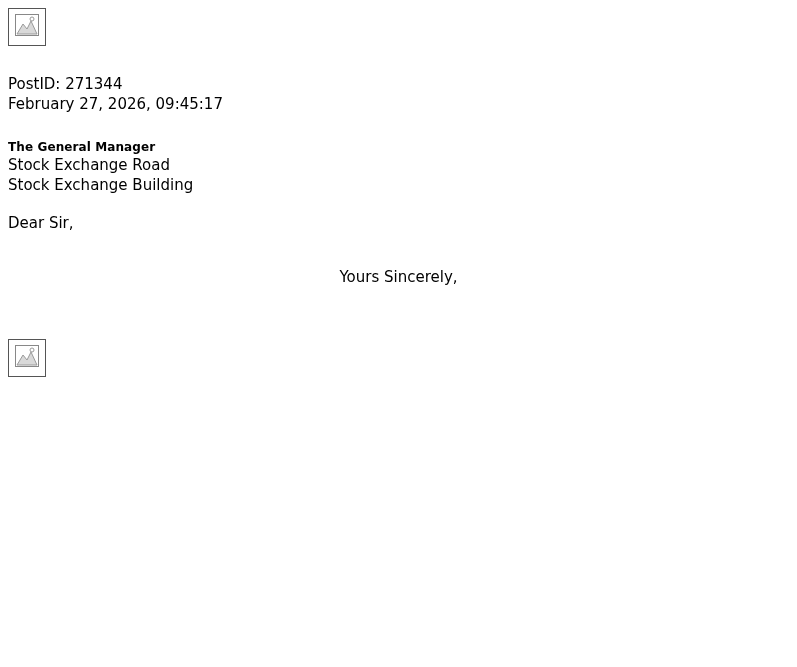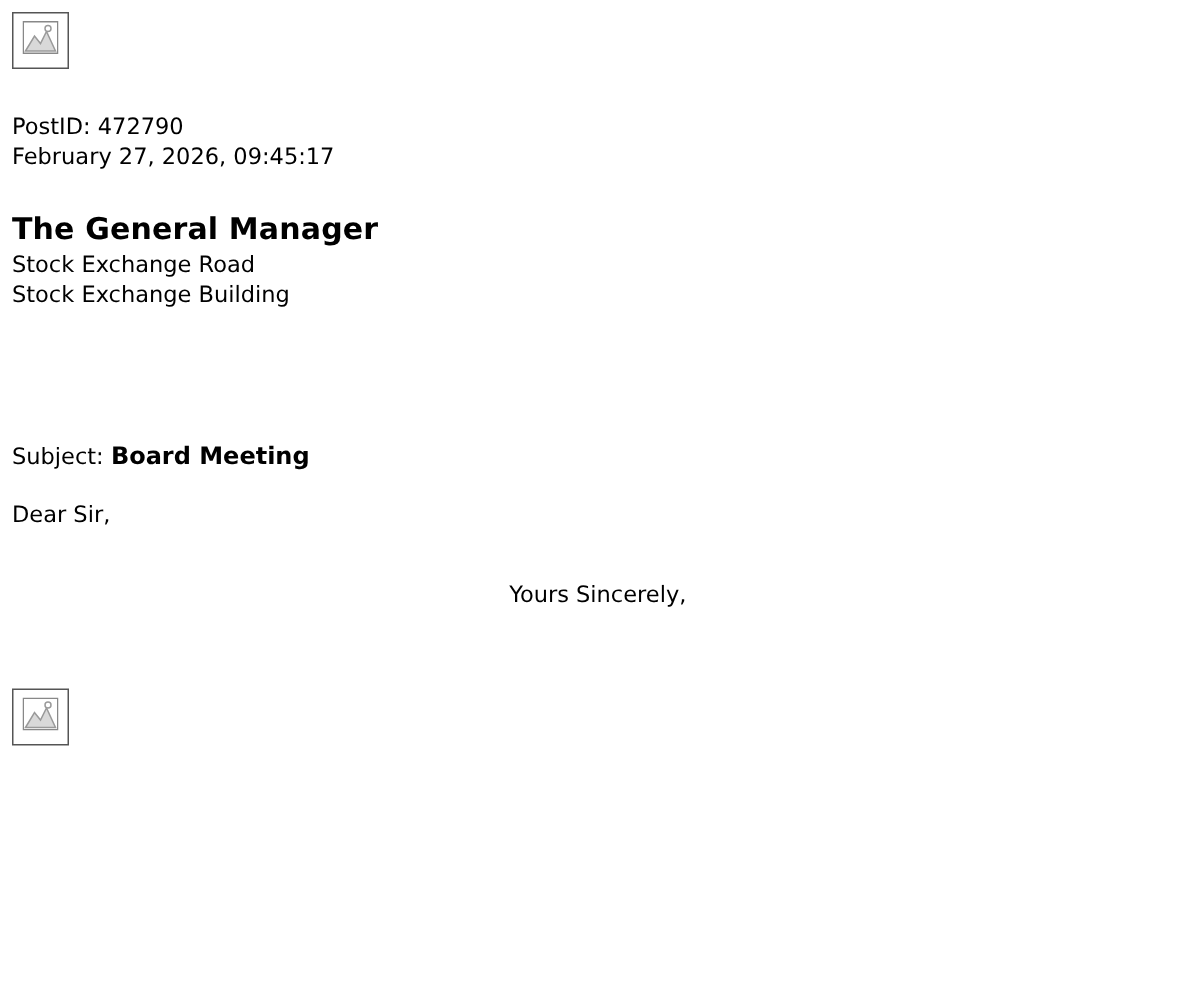--- a/index.html
+++ b/index.html
@@ -40,21 +40,21 @@
     font-size: 15px;
   }
   .meta div {
     line-height: 1.35;
   }
   .addressee {
     margin-top: 24px;
   }
   .addressee .bold {
     font-weight: bold;
-    font-size: 20px;
+    font-size: 12px;
     letter-spacing: 0.1px;
   }
   .addressee div {
     line-height: 1.35;
   }
   .subject {
     margin-top: 88px;
     font-size: 15px;
   }
   .subject .label {
@@ -87,34 +87,30 @@
 
   <div class="img-placeholder">
     <svg width="24" height="22" viewBox="0 0 24 22" aria-hidden="true">
       <rect x="0.5" y="0.5" width="23" height="21" fill="#ffffff" stroke="#888888"></rect>
       <polygon points="2,20 8,10 12,15 16,7 22,20" fill="#d9d9d9" stroke="#9a9a9a" stroke-width="1"></polygon>
       <circle cx="17" cy="5" r="2" fill="#ffffff" stroke="#9a9a9a" stroke-width="1"></circle>
     </svg>
   </div>
 
   <div class="meta">
-    <div>PostID: 472790</div>
+    <div>PostID: 271344</div>
     <div>February 27, 2026, 09:45:17</div>
   </div>
 
   <div class="addressee">
     <div class="bold">The General Manager</div>
     <div>Stock Exchange Road</div>
     <div>Stock Exchange Building</div>
   </div>
 
-  <div class="subject">
-    <span class="label">Subject:</span>
-    <span class="value">Board Meeting</span>
-  </div>
 
   <div class="salutation">Dear Sir,</div>
 
 
 
   <div class="closing">Yours Sincerely,</div>
 
   <div class="footer-img">
     <div class="img-placeholder">
       <svg width="24" height="22" viewBox="0 0 24 22" aria-hidden="true">

